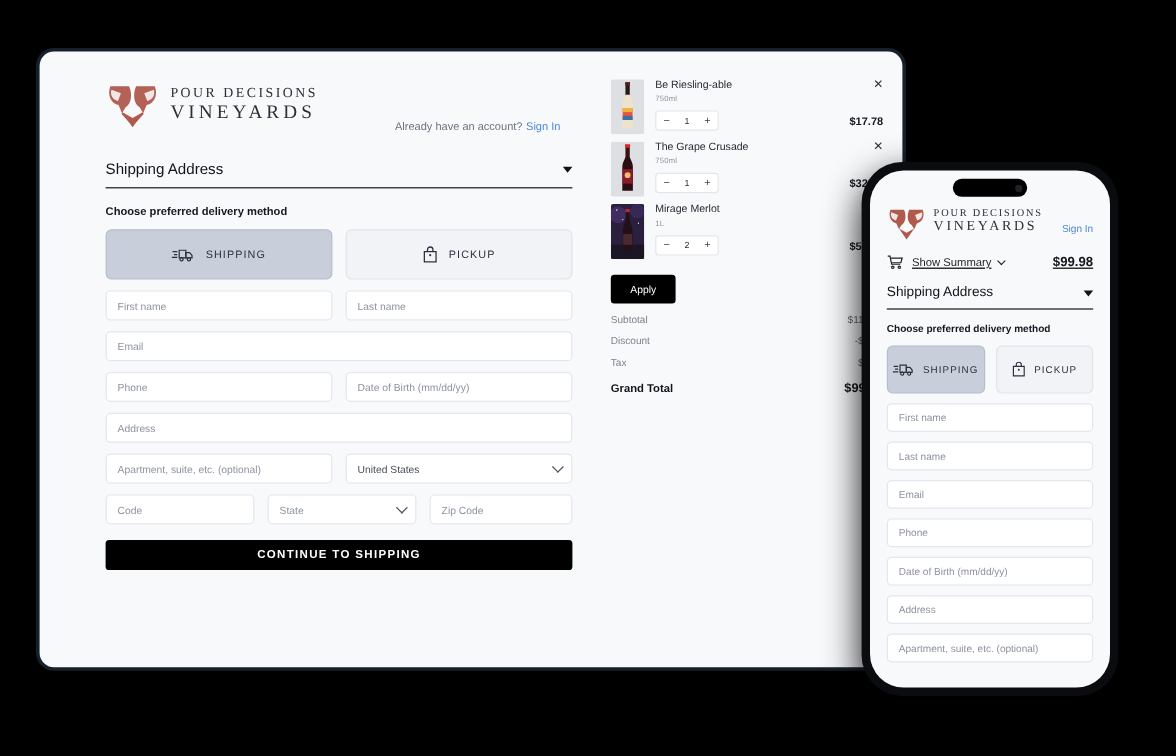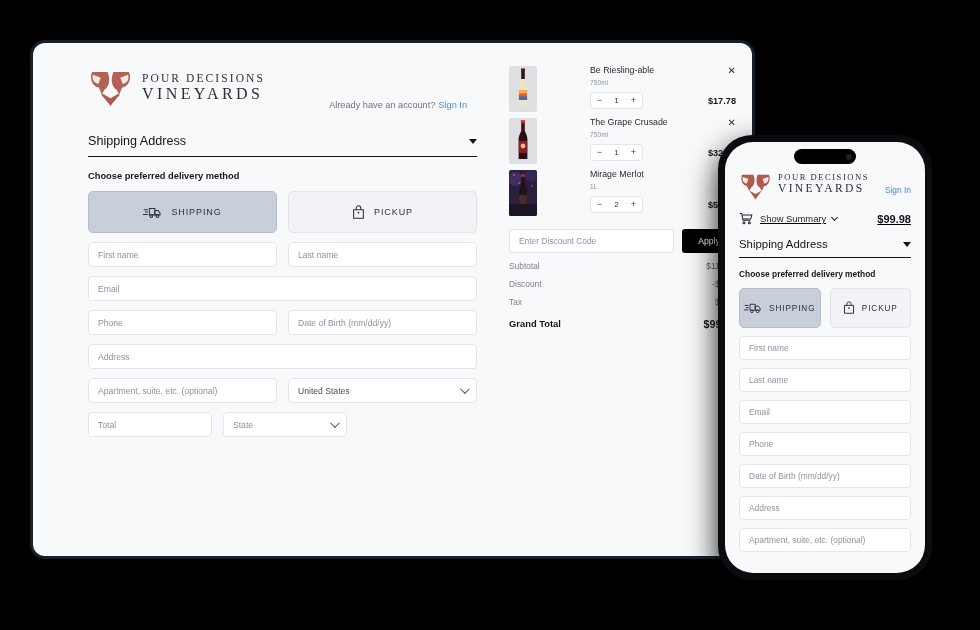--- a/index.html
+++ b/index.html
@@ -98,21 +98,21 @@
   .cblab.dim { color: #9aa0aa; }
 
   .cta {
     margin-top: 13px; height: 25px; background: #000; border-radius: 3px;
     display: flex; align-items: center; justify-content: center;
     color: #fff; font-size: 9.6px; letter-spacing: 1.1px; font-weight: bold;
   }
   .retcart { margin-top: 22px; font-size: 9px; color: #3a4049; }
 
   
-  .ci { display: flex; padding-bottom: 6px; gap: 44px; }
+  .ci { display: flex; padding-bottom: 6px; }
   .ci-thumb {
     width: 28px; height: 46px; flex: none; border-radius: 2px;
     margin-right: 9px; overflow: hidden; position: relative;
   }
   .ci-body { flex: 1; min-width: 0; }
   .ci-top { display: flex; align-items: flex-start; }
   .ci-name { flex: 1; font-size: 8.8px; color: #252a32; line-height: 1.1; }
   .ci-x { font-size: 10px; color: #2b3039; line-height: 1; padding-left: 6px; }
   .ci-size { font-size: 6.4px; color: #8f959f; margin-top: 3px; letter-spacing: .2px; }
   .ci-bot { display: flex; align-items: center; margin-top: 6px; }
@@ -293,29 +293,35 @@
         <div class="fld grow">
               <span>Apartment, suite, etc. (optional)</span>
             </div>
         <div class="fld grow sel-fld">
           <span class="v">United States</span>
           <span class="chev"></span>
         </div>
       </div>
       <div class="frow">
         <div class="fld" style="width:124px">
-              <span>Total</span>
+              <span>Code</span>
             </div>
         <div class="fld sel-fld" style="width:124px">
           <span>State</span>
           <span class="chev"></span>
         </div>
-      </div>
-
-
+        <div class="fld grow">
+              <span>Zip Code</span>
+            </div>
+      </div>
+
+
+      <div class="cta">
+        <span>CONTINUE TO SHIPPING</span>
+      </div>
     </div>
 
     <div class="right-col">
 
       <div class="ci">
         <span class="ci-thumb">
           <svg viewBox="0 0 28 46" width="28" height="46">
             <rect width="28" height="46" fill="#dedfe2"></rect>
             <rect x="12.2" y="3" width="3.6" height="11" fill="#241b18"></rect>
             <path d="M12.2 13 C11 16 9.6 18 9.6 21 V41 H18.4 V21 C18.4 18 17 16 15.8 13 Z" fill="#ece3c8"></path>
@@ -397,23 +403,20 @@
               <span class="b">−</span>
               <span class="q">2</span>
               <span class="b">+</span>
             </span>
             <span class="ci-price">$52.00</span>
           </span>
         </span>
       </div>
 
       <div class="disc-row">
-        <div class="disc-in">
-          <span>Enter Discount Code</span>
-        </div>
         <div class="apply">
           <span>Apply</span>
         </div>
       </div>
 
       <div class="tot-row">
         <span>Subtotal</span>
         <span class="val">$112.50</span>
       </div>
       <div class="tot-row">

